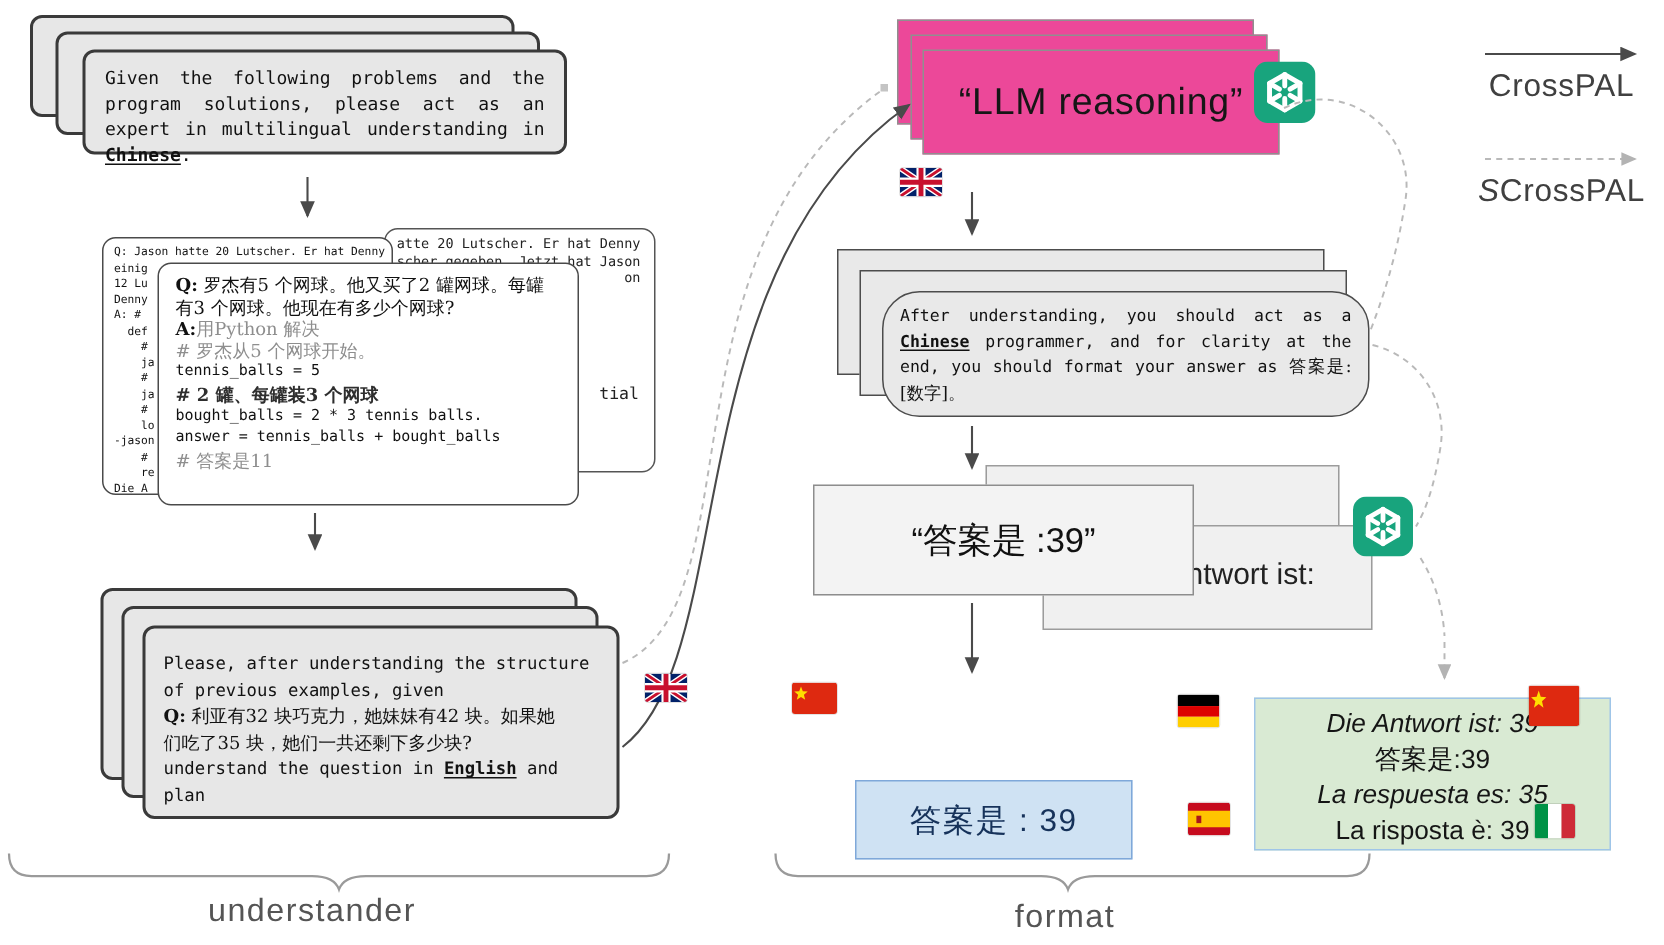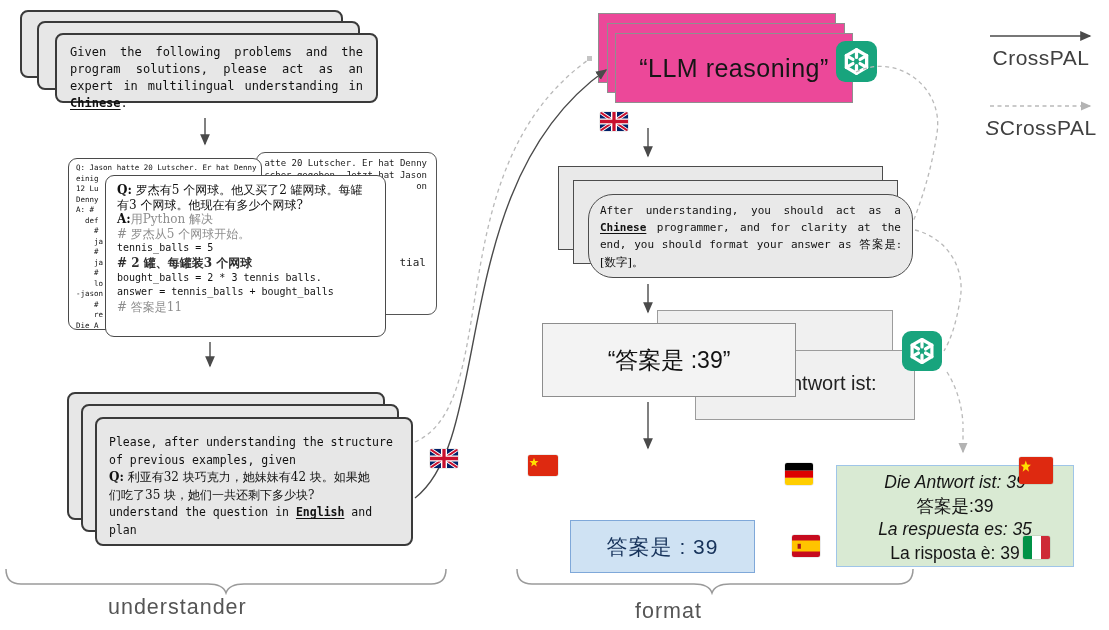--- a/index.html
+++ b/index.html
@@ -40,21 +40,21 @@
   .blue-txt{font-size:21px;letter-spacing:1px;color:#16325a;}
   .green-box{background:#d9ead3;border:1.6px solid #9fc5e8;text-align:center;
              font-size:17.5px;line-height:23.5px;color:#151515;padding-top:5px;}
   .it{font-style:italic;}
 
   .gpt{position:absolute;width:41px;height:41px;z-index:20;}
   .flag{position:absolute;z-index:45;border-radius:2px;overflow:hidden;box-shadow:0 0 0 .5px rgba(0,0,0,.15);}
   .flag svg{display:block;width:100%;height:100%;}
 
   .legend-label{position:absolute;font-size:21px;color:#404040;text-align:center;letter-spacing:.5px;}
-  .brace-label{position:absolute;font-size:21.5px;color:#555;text-align:left;letter-spacing:1px;}
+  .brace-label{position:absolute;font-size:21.5px;color:#555;text-align:center;letter-spacing:1px;}
   .overlay{position:absolute;left:0;top:0;z-index:40;pointer-events:none;}
 </style>
 </head>
 <body>
 
 <div class="canvas">
 
   <svg class="overlay" width="1109" height="630">
     <defs>
       <marker id="ah" markerWidth="9" markerHeight="8" refX="7" refY="3.5" orient="auto">

